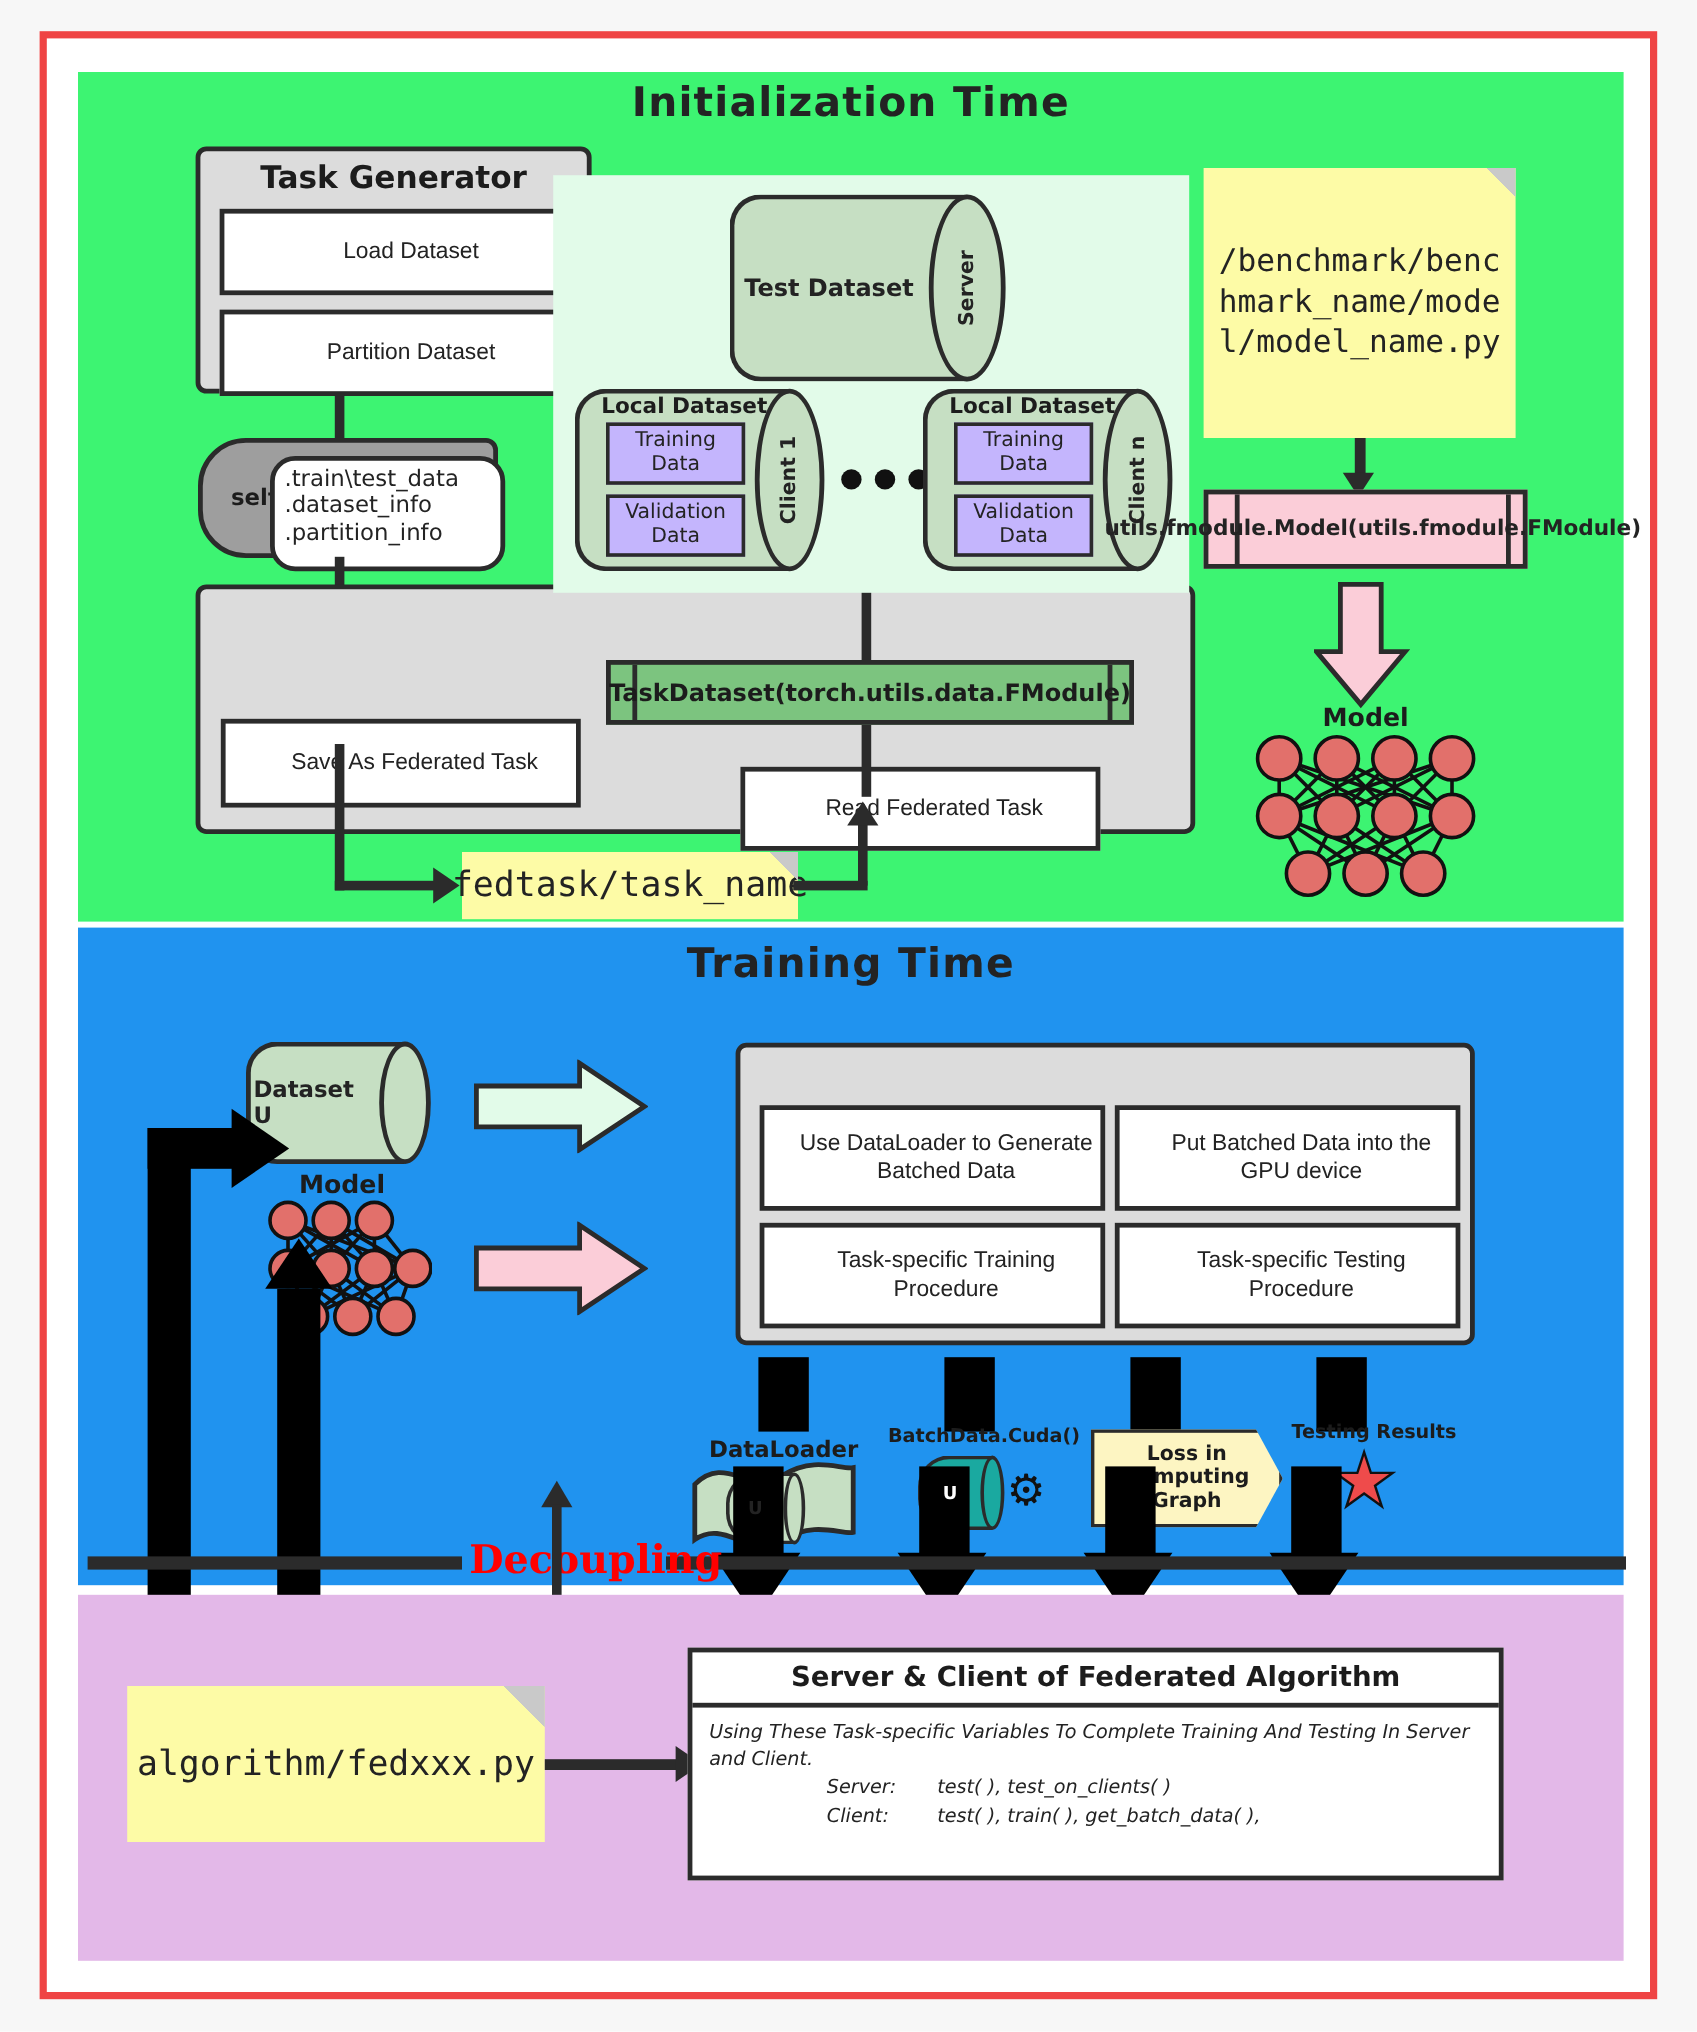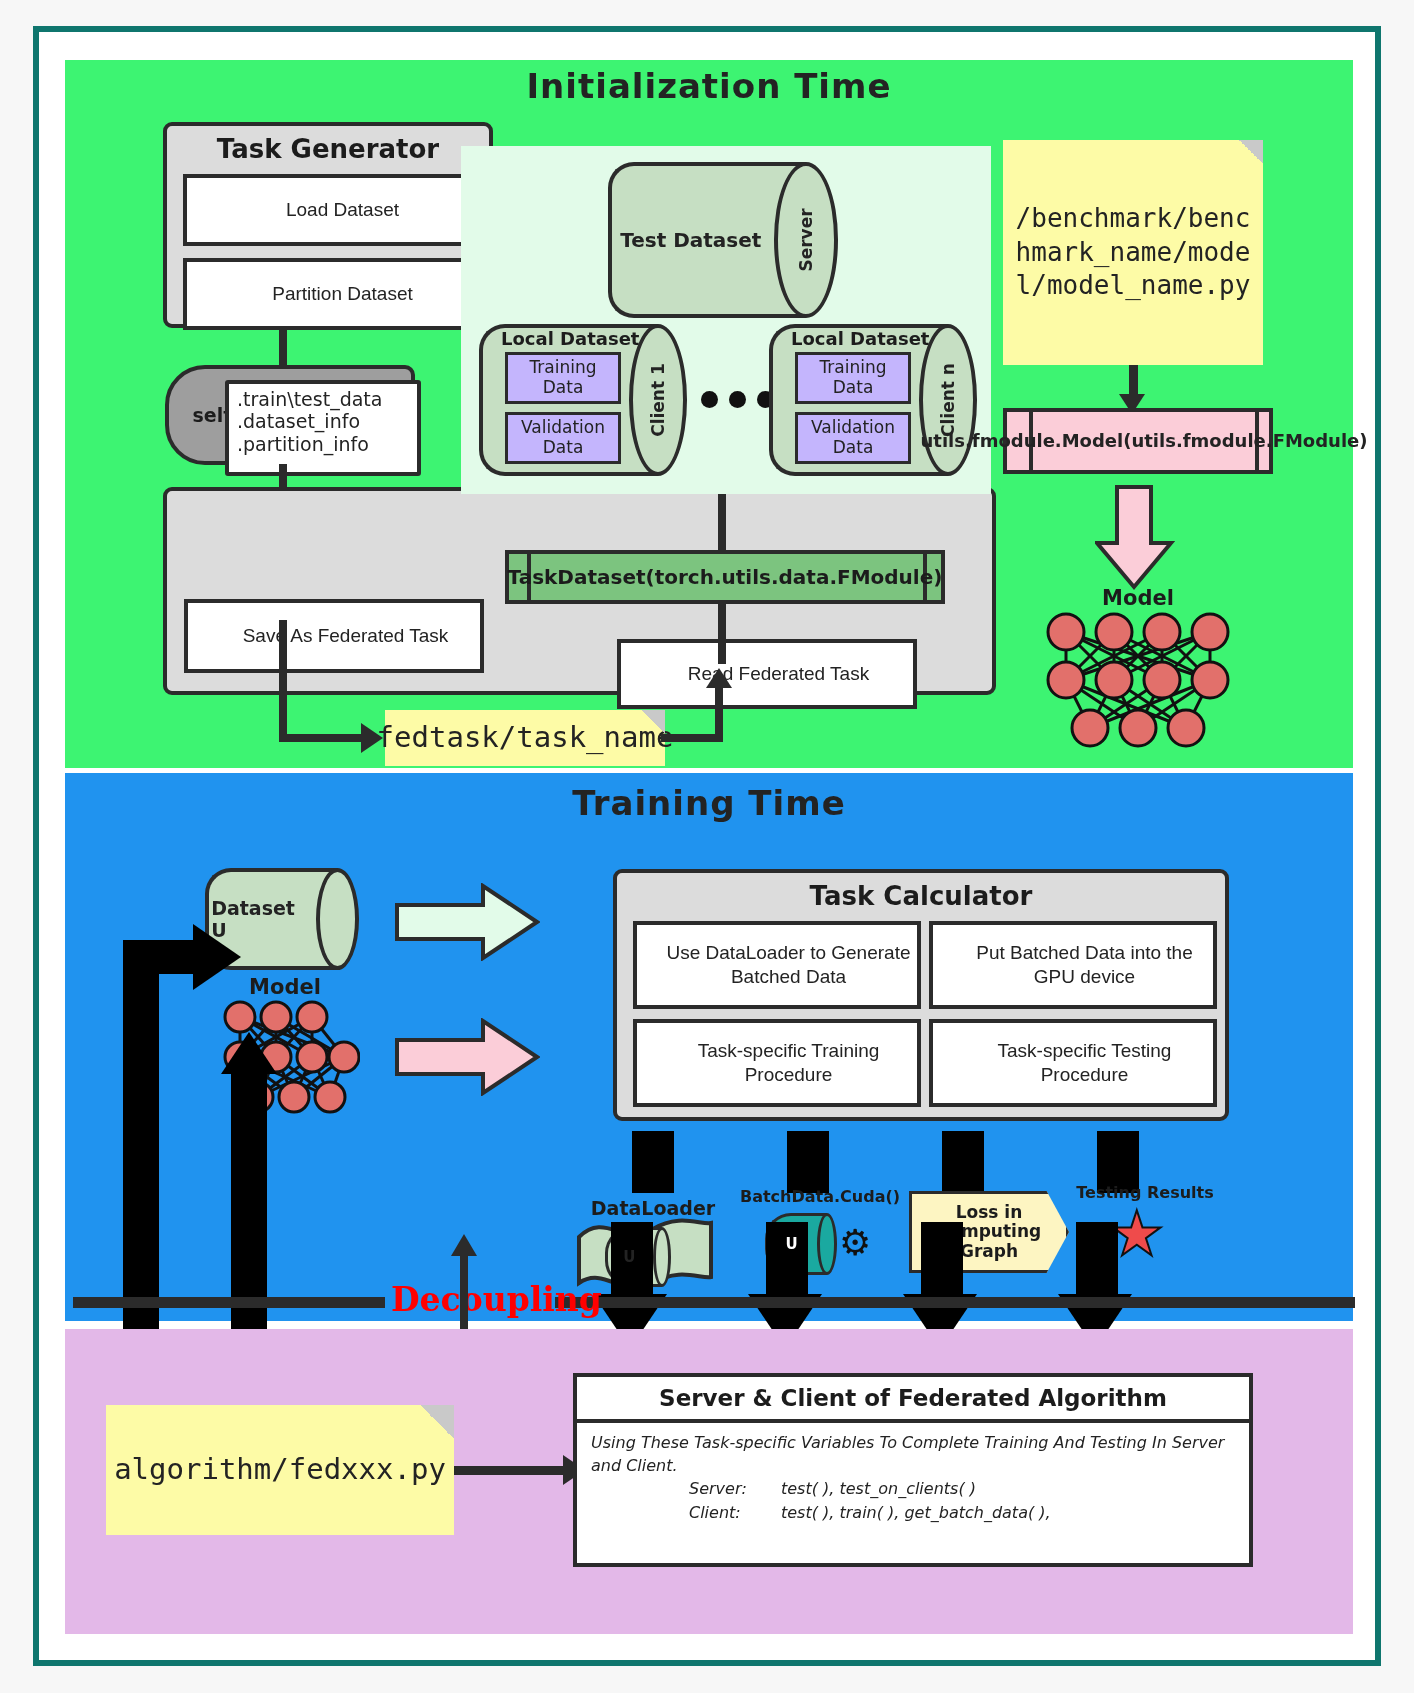--- a/index.html
+++ b/index.html
@@ -4,21 +4,21 @@
 <style>
   * { box-sizing: border-box; margin:0; padding:0; }
   body {
     width:1414px; height:1693px;
     background:#f7f7f7;
     font-family:"DejaVu Sans", sans-serif;
     overflow:hidden;
   }
   .frame {
     position:absolute; left:33px; top:26px; width:1348px; height:1640px;
-    border:6px solid #0f766e; background:#ffffff;
+    border:6px solid #ef4444; background:#ffffff;
   }
 
   
   .sec-init {
     position:absolute; left:26px; top:28px; width:1288px; height:708px;
     background:#3df472;
   }
   .sec-train {
     position:absolute; left:26px; top:741px; width:1288px; height:548px;
     background:#2093ef;
@@ -188,21 +188,21 @@
       <div class="wbox" style="left:16px; top:48px; width:296px; height:72px;">Load Dataset</div>
       <div class="wbox" style="left:16px; top:132px; width:296px; height:72px;">Partition Dataset</div>
     </div>
 
     <div class="ln" style="left:214px; top:268px; width:8px; height:42px;"></div>
 
     <div style="position:absolute; left:100px; top:305px; width:250px; height:100px;">
       <div style="position:absolute; inset:0; background:#9e9e9e; border:4px solid #2b2b2b; border-radius:40px 10px 10px 40px;"></div>
       <div style="position:absolute; left:12px; top:0; bottom:0; width:70px; display:flex; align-items:center; justify-content:center; font-size:19px; font-weight:bold; color:#1c1c1c;">self</div>
     </div>
-    <div style="position:absolute; left:160px; top:320px; width:196px; height:96px; background:#fff; border:4px solid #2b2b2b; border-radius:3px; padding:4px 8px; font-size:19px; color:#232323; line-height:1.18;">
+    <div style="position:absolute; left:160px; top:320px; width:196px; height:96px; background:#fff; border:4px solid #2b2b2b; border-radius:21px; padding:4px 8px; font-size:19px; color:#232323; line-height:1.18;">
       <div>.train\test_data</div>
       <div>.dataset_info</div>
       <div>.partition_info</div>
     </div>
 
     <div class="ln" style="left:214px; top:404px; width:8px; height:92px;"></div>
     <div class="ah-down" style="left:205px; top:494px;"></div>
 
     <div class="gbox" style="left:55px; top:427px; width:833px; height:208px;">
       <div class="wbox" style="left:17px; top:108px; width:300px; height:74px;">Save As Federated Task</div>
@@ -398,21 +398,20 @@
 
     <svg class="bigarrow" style="left:330px; top:110px;" width="145" height="78">
       <polygon points="2,22 88,22 88,3 142,39 88,75 88,56 2,56" fill="#e2fbe9" stroke="#2b2b2b" stroke-width="4"></polygon>
     </svg>
 
     <svg class="bigarrow" style="left:330px; top:245px;" width="145" height="78">
       <polygon points="2,22 88,22 88,3 142,39 88,75 88,56 2,56" fill="#fbcdd8" stroke="#2b2b2b" stroke-width="4"></polygon>
     </svg>
 
     <div class="gbox" style="left:505px; top:96px; width:616px; height:252px;">
-      <div class="boxhdr" style="top:8px;">Task Calculator</div>
       <div class="wbox" style="left:16px; top:48px; width:288px; height:88px;">Use DataLoader to Generate Batched Data</div>
       <div class="wbox" style="left:312px; top:48px; width:288px; height:88px;">Put Batched Data into the GPU device</div>
       <div class="wbox" style="left:16px; top:146px; width:288px; height:88px;">Task-specific Training Procedure</div>
       <div class="wbox" style="left:312px; top:146px; width:288px; height:88px;">Task-specific Testing Procedure</div>
     </div>
 
     <div class="blk-ln" style="left:567px; top:358px; width:42px; height:62px;"></div>
     <div class="blk-ln" style="left:722px; top:358px; width:42px; height:62px;"></div>
     <div class="blk-ln" style="left:877px; top:358px; width:42px; height:62px;"></div>
     <div class="blk-ln" style="left:1032px; top:358px; width:42px; height:62px;"></div>

